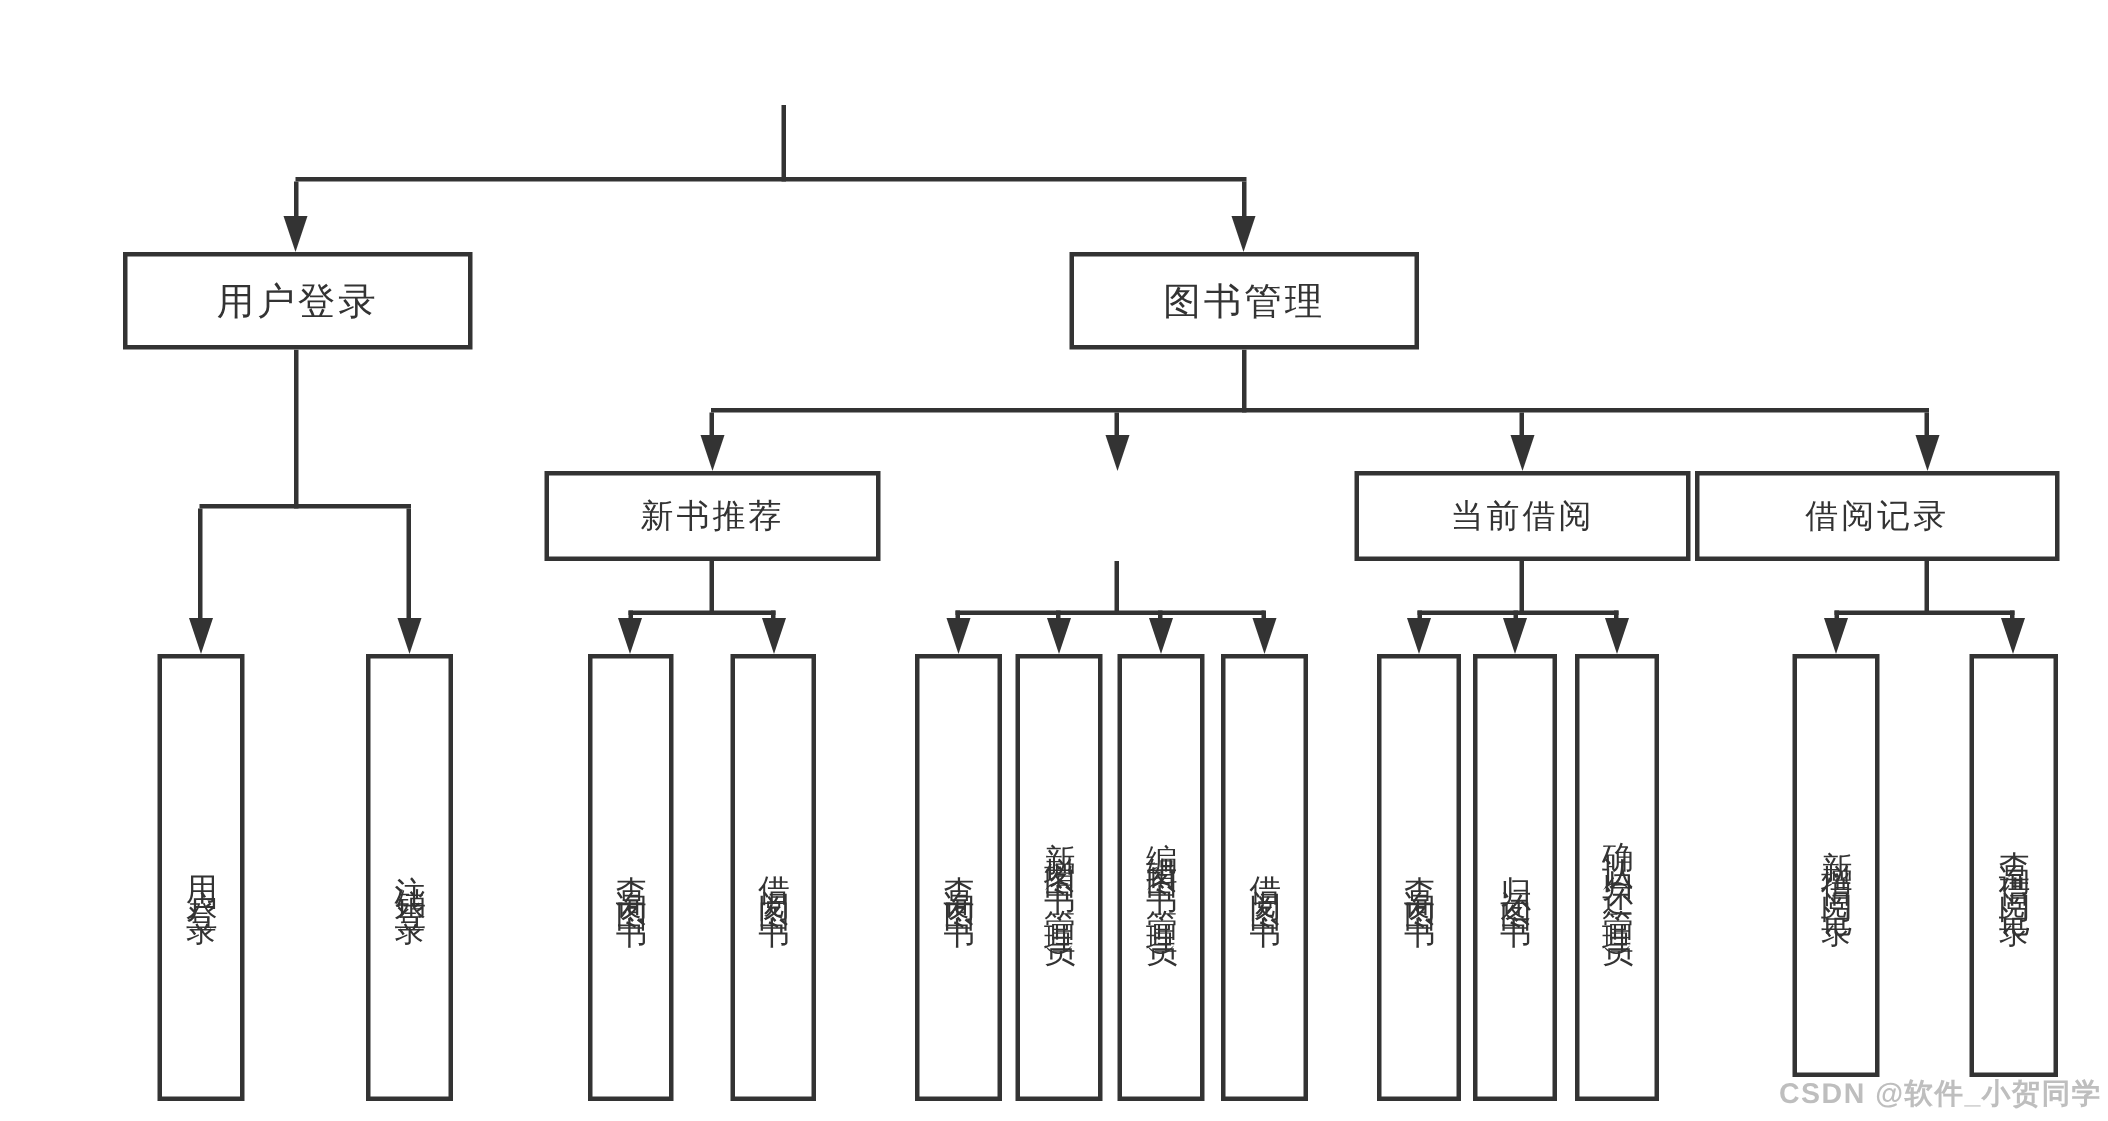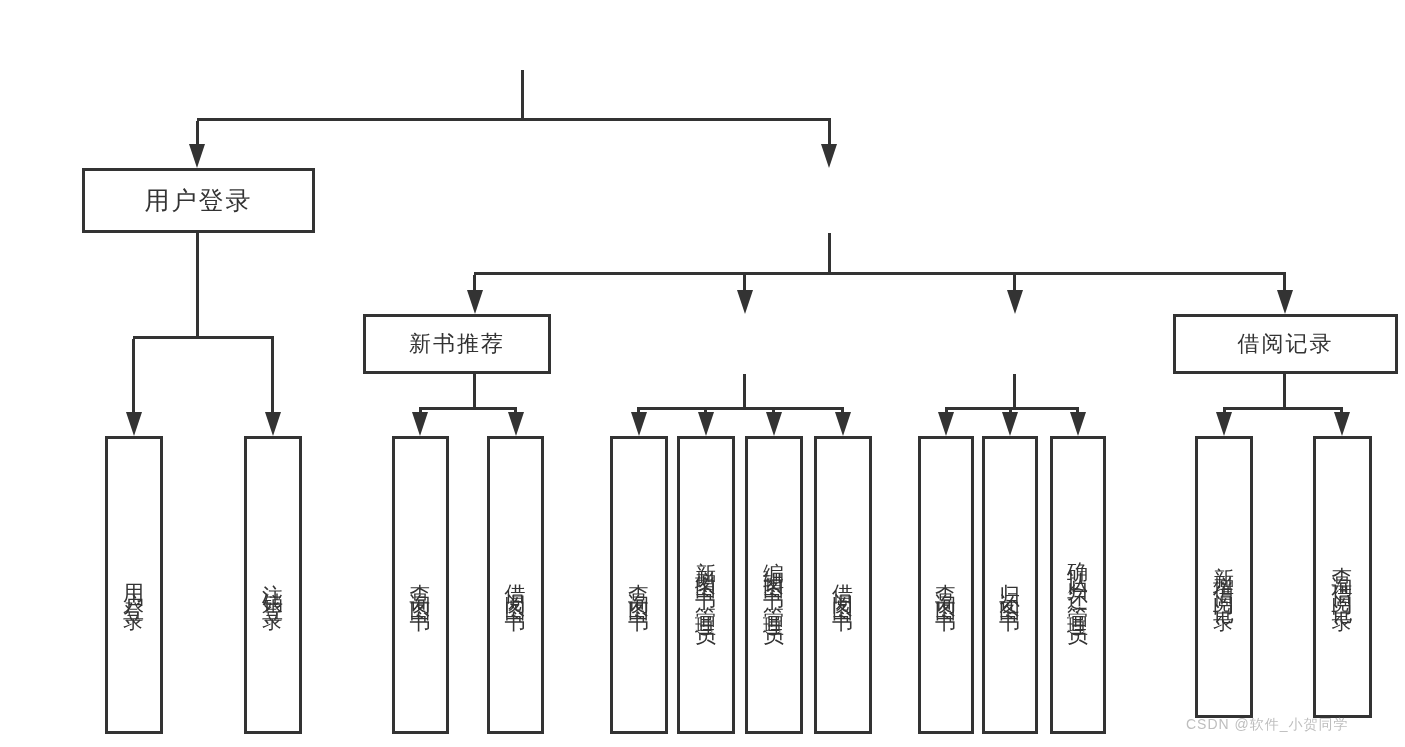--- a/index.html
+++ b/index.html
@@ -23,58 +23,60 @@
   }
   .vline{position:absolute;width:3px;background:#333333;z-index:1;}
   .hline{position:absolute;height:3px;background:#333333;z-index:1;}
   .arrow{
     position:absolute;width:0;height:0;z-index:1;
     border-left:8px solid transparent;border-right:8px solid transparent;
     border-top:24px solid #333333;
   }
   .watermark{
     position:absolute;left:1186px;top:716px;z-index:5;
-    font-size:14px;color:#b3b3b3;opacity:.85;letter-spacing:1px;white-space:nowrap;
+    font-size:19px;color:#b3b3b3;opacity:.85;letter-spacing:1px;white-space:nowrap;font-weight:bold;
   }
 </style>
 </head>
 <body>
 
 <div class="canvas">
 
 
   <div class="vline" style="left:521px;top:70px;height:51px"></div>
   <div class="hline" style="left:197px;top:118px;width:634px"></div>
   <div class="vline" style="left:196px;top:121px;height:28px"></div>
   <div class="vline" style="left:828px;top:121px;height:28px"></div>
   <div class="arrow" style="left:189px;top:144px"></div>
   <div class="arrow" style="left:821px;top:144px"></div>
 
   <div class="hnode lvl2" style="left:82px;top:168px;width:233px;height:65px">用户登录</div>
+  <div class="hnode lvl2" style="left:713px;top:168px;width:233px;height:65px">图书管理</div>
 
   <div class="vline" style="left:196px;top:233px;height:106px"></div>
   <div class="hline" style="left:133px;top:336px;width:141px"></div>
   <div class="vline" style="left:132px;top:339px;height:76px"></div>
   <div class="vline" style="left:271px;top:339px;height:76px"></div>
   <div class="arrow" style="left:126px;top:412px"></div>
   <div class="arrow" style="left:265px;top:412px"></div>
 
   <div class="vline" style="left:828px;top:233px;height:42px"></div>
   <div class="hline" style="left:474px;top:272px;width:812px"></div>
   <div class="vline" style="left:473px;top:275px;height:18px"></div>
   <div class="vline" style="left:743px;top:275px;height:18px"></div>
   <div class="vline" style="left:1013px;top:275px;height:18px"></div>
   <div class="vline" style="left:1283px;top:275px;height:18px"></div>
   <div class="arrow" style="left:467px;top:290px"></div>
   <div class="arrow" style="left:737px;top:290px"></div>
   <div class="arrow" style="left:1007px;top:290px"></div>
   <div class="arrow" style="left:1277px;top:290px"></div>
 
-  <div class="hnode" style="left:363px;top:314px;width:188px;height:60px">新书推荐</div>
-  <div class="hnode" style="left:1173px;top:314px;width:225px;height:60px">借阅记录</div>
+  <div class="hnode" style="left:363px;top:314px;width:224px;height:60px">新书推荐</div>
+  <div class="hnode" style="left:903px;top:314px;width:224px;height:60px">当前借阅</div>
+  <div class="hnode" style="left:1130px;top:314px;width:243px;height:60px">借阅记录</div>
 
   <div class="vline" style="left:473px;top:374px;height:36px"></div>
   <div class="hline" style="left:419px;top:407px;width:98px"></div>
   <div class="vline" style="left:419px;top:407px;height:10px"></div>
   <div class="vline" style="left:514px;top:407px;height:10px"></div>
   <div class="arrow" style="left:412px;top:412px"></div>
   <div class="arrow" style="left:508px;top:412px"></div>
 
   <div class="vline" style="left:743px;top:374px;height:36px"></div>
   <div class="hline" style="left:637px;top:407px;width:206px"></div>

